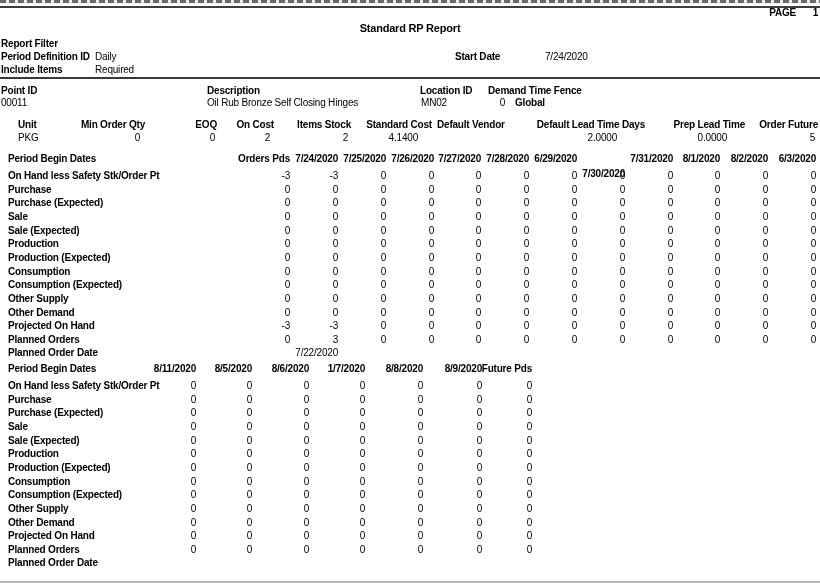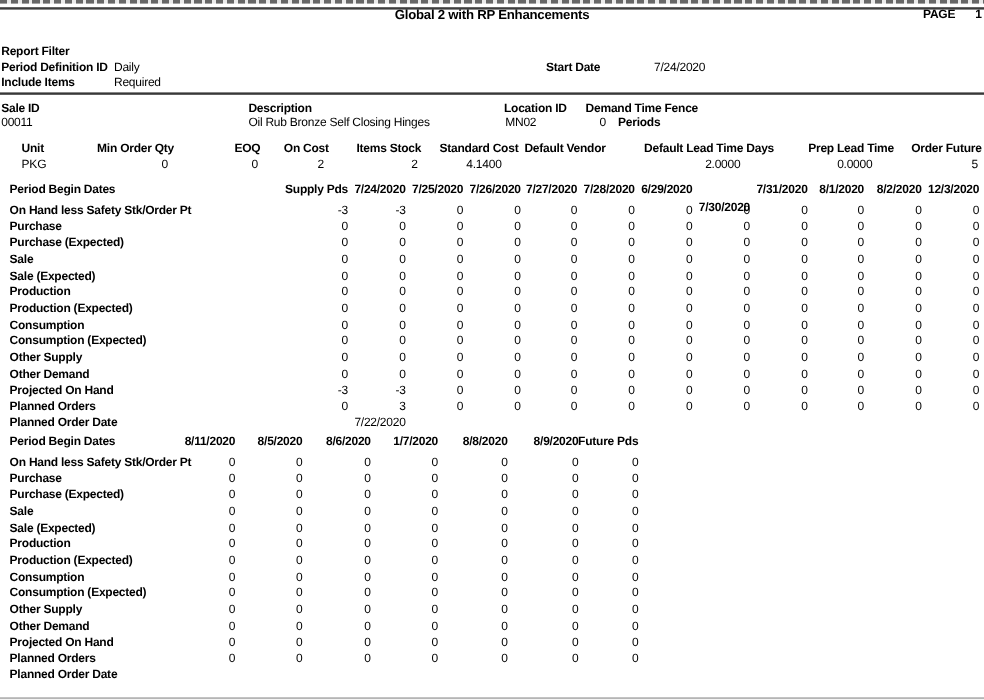--- a/index.html
+++ b/index.html
@@ -17,43 +17,43 @@
   .prow { position:absolute; left:0; width:820px; height:13px; }
   .prow .abs { top:0; }
 </style>
 </head>
 <body>
 
 <div class="page">
   <div class="dash-line"></div>
   <div class="rule-top"></div>
 
-  <div class="abs title" style="top:7px;">Global 2 with RP Enhancements</div>
+  <div class="abs title" style="top:22px;">Standard RP Report</div>
   <span class="abs b" style="top:7px;right:24px;font-size:10px;">PAGE</span>
   <span class="abs b" style="top:7px;right:2px;font-size:10px;">1</span>
 
   <span class="abs b" style="top:38px;left:1px;">Report Filter</span>
   <span class="abs b" style="top:51px;left:1px;">Period Definition ID</span>
   <span class="abs" style="top:51px;left:95px;">Daily</span>
   <span class="abs b" style="top:51px;left:455px;">Start Date</span>
   <span class="abs" style="top:51px;left:545px;">7/24/2020</span>
   <span class="abs b" style="top:64px;left:1px;">Include Items</span>
   <span class="abs" style="top:64px;left:95px;">Required</span>
 
   <div class="rule-mid"></div>
 
-  <span class="abs b" style="top:85px;left:1px;">Sale ID</span>
+  <span class="abs b" style="top:85px;left:1px;">Point ID</span>
   <span class="abs" style="top:97px;left:1px;">00011</span>
   <span class="abs b" style="top:85px;left:207px;">Description</span>
   <span class="abs" style="top:97px;left:207px;">Oil Rub Bronze Self Closing Hinges</span>
   <span class="abs b" style="top:85px;left:420px;">Location ID</span>
   <span class="abs" style="top:97px;left:421px;">MN02</span>
   <span class="abs b" style="top:85px;left:488px;">Demand Time Fence</span>
   <span class="abs" style="top:97px;right:315px;">0</span>
-  <span class="abs b" style="top:97px;left:515px;">Periods</span>
+  <span class="abs b" style="top:97px;left:515px;">Global</span>
 
   <span class="abs b" style="top:119px;left:18px;">Unit</span>
   <span class="abs" style="top:132px;left:18px;">PKG</span>
   <span class="abs b" style="top:119px;right:675px;">Min Order Qty</span>
   <span class="abs" style="top:132px;right:680px;">0</span>
   <span class="abs b" style="top:119px;right:603px;">EOQ</span>
   <span class="abs" style="top:132px;right:605px;">0</span>
   <span class="abs b" style="top:119px;right:546px;">On Cost</span>
   <span class="abs" style="top:132px;right:550px;">2</span>
   <span class="abs b" style="top:119px;right:469px;">Items Stock</span>
@@ -65,32 +65,32 @@
   <span class="abs b" style="top:119px;right:175px;">Default Lead Time Days</span>
   <span class="abs" style="top:132px;right:203px;">2.0000</span>
   <span class="abs b" style="top:119px;right:75px;">Prep Lead Time</span>
   <span class="abs" style="top:132px;right:93px;">0.0000</span>
   <span class="abs b" style="top:119px;right:2px;">Order Future</span>
   <span class="abs" style="top:132px;right:5px;">5</span>
 
   <div id="periods-table">
       <div class="prow" style="top: 153px;">
         <span class="abs b" style="left: 8px;">Period Begin Dates</span>
-        <span class="abs b" style="right: 530px;">Supply Pds</span>
+        <span class="abs b" style="right: 530px;">Orders Pds</span>
         <span class="abs b" style="right: 482px;">7/24/2020</span>
         <span class="abs b" style="right: 434px;">7/25/2020</span>
         <span class="abs b" style="right: 386px;">7/26/2020</span>
         <span class="abs b" style="right: 339px;">7/27/2020</span>
         <span class="abs b" style="right: 291px;">7/28/2020</span>
         <span class="abs b" style="right: 243px;">6/29/2020</span>
         <span class="abs b" style="right: 195px; margin-top: 15px;">7/30/2020</span>
         <span class="abs b" style="right: 147px;">7/31/2020</span>
         <span class="abs b" style="right: 100px;">8/1/2020</span>
         <span class="abs b" style="right: 52px;">8/2/2020</span>
-        <span class="abs b" style="right: 4px;">12/3/2020</span>
+        <span class="abs b" style="right: 4px;">6/3/2020</span>
       </div>
       <div class="prow" style="top: 170px;">
         <span class="abs b" style="left: 8px;">On Hand less Safety Stk/Order Pt</span>
         <span class="abs" style="right: 530px;">-3</span>
         <span class="abs" style="right: 482px;">-3</span>
         <span class="abs" style="right: 434px;">0</span>
         <span class="abs" style="right: 386px;">0</span>
         <span class="abs" style="right: 339px;">0</span>
         <span class="abs" style="right: 291px;">0</span>
         <span class="abs" style="right: 243px;">0</span>

